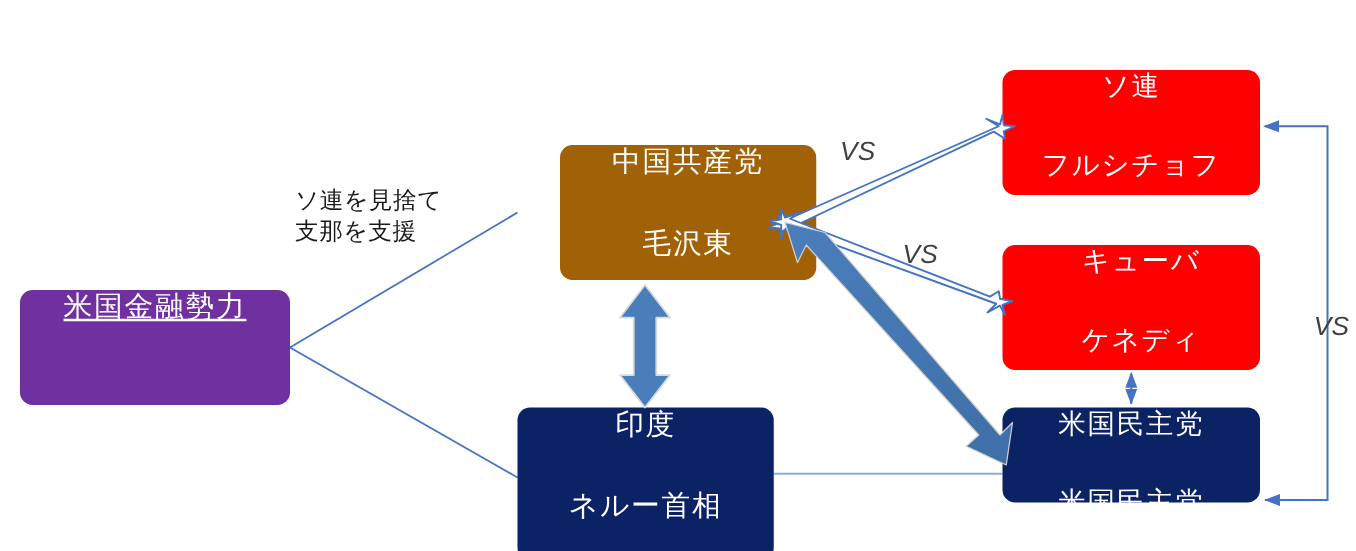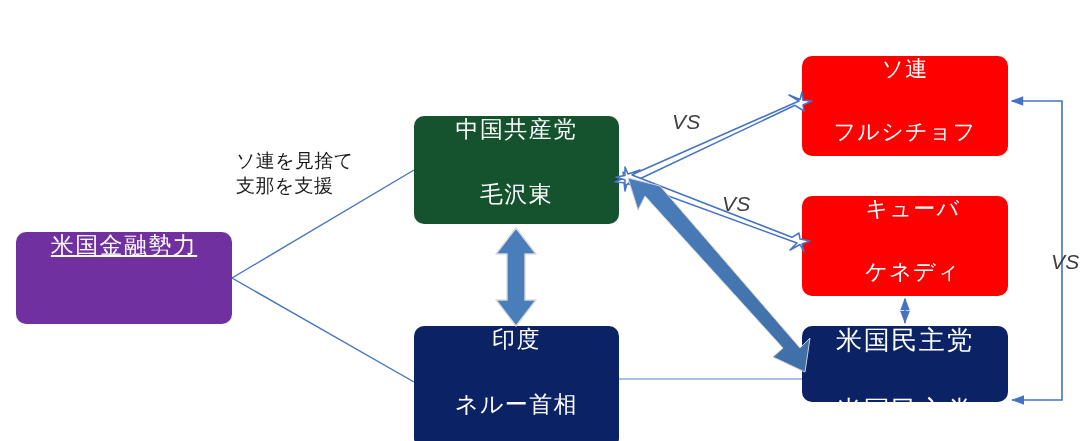--- a/index.html
+++ b/index.html
@@ -26,31 +26,31 @@
   .node .line1,.node .line2{
     display:block;
     white-space:nowrap;
     line-height:1.15;
     letter-spacing:0.06em;
     text-align:center;
   }
   .node .line2{margin-top:0.62em;}
 
   .node-purple{background:#7030A0;}
-  .node-orange{background:#14532d;}
+  .node-orange{background:#a16207;margin-left:34px;}
   .node-red{background:#FF0000;}
   .node-navy{background:#0B2265;}
 
   
   #n-us-finance{left:16px;  top:232px; width:216px; height:92px;  font-size:23px;text-decoration:underline;}
   #n-china     {left:414px; top:116px; width:205px; height:108px; font-size:23px;}
   #n-soviet    {left:802px; top:56px;  width:206px; height:100px; font-size:22px;}
   #n-cuba      {left:802px; top:196px; width:206px; height:100px; font-size:22px;padding-left:16px;}
   #n-india     {left:414px; top:326px; width:205px; height:122px; font-size:23px;}
-  #n-usdem     {left:802px; top:326px; width:206px; height:76px; font-size:26px;}
+  #n-usdem     {left:802px; top:326px; width:206px; height:76px; font-size:22px;}
 
   
   #wires{position:absolute;left:0;top:0;width:1085px;height:441px;z-index:2;}
   #wires-top{position:absolute;left:0;top:0;width:1085px;height:441px;z-index:8;pointer-events:none;}
 
   
   .free-text{
     position:absolute;
     color:#1a1a1a;
     white-space:pre;

